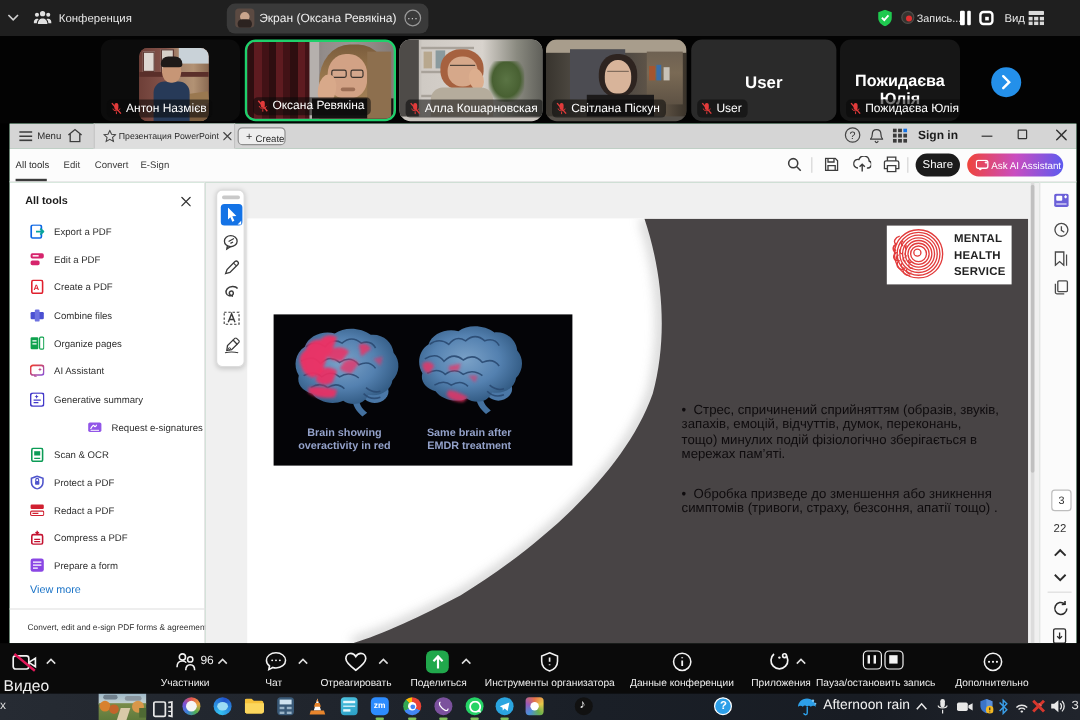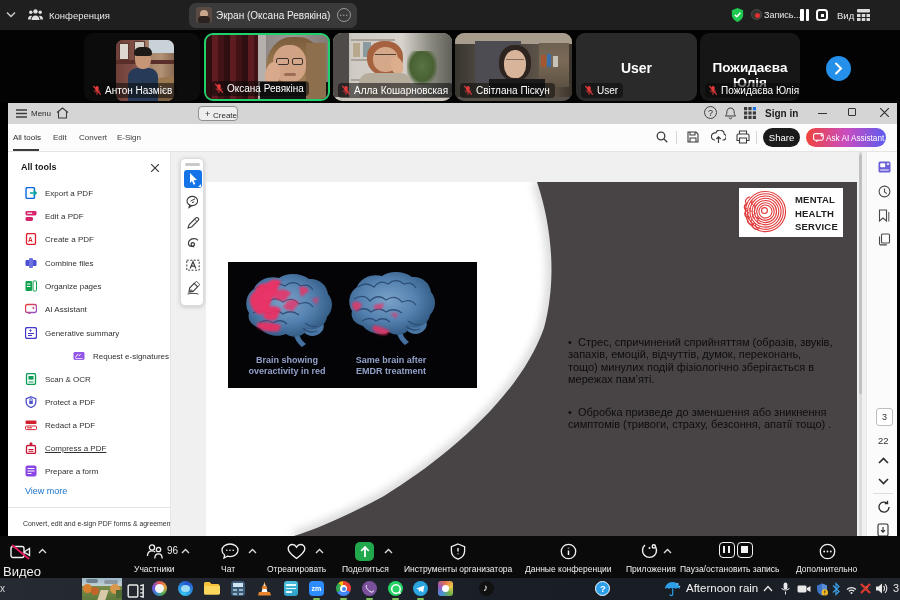--- a/index.html
+++ b/index.html
@@ -190,20 +190,29 @@
 
 <div class="abs" id="win">
   <div class="abs" id="titlebar">
     <svg class="abs" style="left:8px;top:6px" width="11" height="9" viewBox="0 0 11 9" stroke="#3c3c3c" stroke-width="1.3">
         <path d="M0 1 h11 M0 4.5 h11 M0 8 h11"></path>
       </svg>
     <div class="abs" style="left:23px;top:6px;">Menu</div>
     <svg class="abs" style="left:48px;top:4px" width="13" height="12" viewBox="0 0 13 12" fill="none" stroke="#3c3c3c" stroke-width="1.1">
         <path d="M1 5.5 L6.5 1 L12 5.5 M2.5 4.6 V11 h8 V4.6"></path>
       </svg>
+    <div class="abs" style="left:70px;top:0;width:118px;height:21px;background:#dedede;border-left:1px solid #c2c2c2;border-right:1px solid #c2c2c2;">
+      <svg class="abs" style="left:7px;top:5px" width="11" height="11" viewBox="0 0 12 12" fill="none" stroke="#4a4a4a" stroke-width="1">
+          <path d="M6 .8 L7.6 4.2 L11.3 4.6 L8.5 7.1 L9.3 10.8 L6 8.9 L2.7 10.8 L3.5 7.1 L0.7 4.6 L4.4 4.2 Z"></path>
+        </svg>
+      <div class="abs" style="left:20px;top:6px;white-space:nowrap;font-size:7.3px;">Презентация PowerPoint</div>
+      <svg class="abs" style="left:107px;top:7px" width="7" height="7" viewBox="0 0 7 7" stroke="#444" stroke-width="1.1">
+          <path d="M0 0 L7 7 M7 0 L0 7"></path>
+        </svg>
+    </div>
     <div class="abs" style="left:190px;top:3px;width:40px;height:15px;border:1px solid #8f8f8f;border-radius:4px;background:#eee;">
       <span style="position:absolute;left:6px;top:2px;font-size:9px;color:#333;">+</span>
       <span style="position:absolute;left:14px;top:4px;">Create</span>
     </div>
     <div class="abs" style="left:696px;top:3px;width:13px;height:13px;border:1px solid #444;border-radius:50%;text-align:center;font-size:9px;line-height:12px;color:#333;">?</div>
     <svg class="abs" style="left:717px;top:4px" width="11" height="13" viewBox="0 0 11 13" fill="none" stroke="#3c3c3c" stroke-width="1">
         <path d="M5.5 1 c-2.4 0-3.6 1.8-3.6 3.8 0 2.6-.9 3.6-1.5 4.2 h10.2 c-.6-.6-1.5-1.6-1.5-4.2 0-2-1.2-3.8-3.6-3.8 Z M4.2 10.4 c.2.9.6 1.4 1.3 1.4 s1.1-.5 1.3-1.4"></path>
       </svg>
     <svg class="abs" style="left:736px;top:4px" width="12" height="12" viewBox="0 0 12 12" fill="#3c3c3c">
         <rect x="0" y="0" width="3.2" height="3.2"></rect>
@@ -313,21 +322,21 @@
     <div class="sitem" style="top:240px;"><svg width="12" height="12" viewBox="0 0 12 12">
           <path d="M6 .8 L10.8 2.6 V6 c0 3-2.2 4.6-4.8 5.6 C3.4 10.6 1.2 9 1.2 6 V2.6 Z" fill="none" stroke="#4f55cc" stroke-width="1.3"></path>
           <rect x="4.2" y="4.8" width="3.6" height="3.2" rx=".6" fill="#4f55cc"></rect>
           <path d="M4.8 4.8 v-1 a1.2 1.2 0 0 1 2.4 0 v1" stroke="#4f55cc" fill="none"></path>
         </svg>Protect a PDF</div>
     <div class="sitem" style="top:263px;"><svg width="12" height="12" viewBox="0 0 12 12">
           <rect x="0.5" y="1.5" width="11" height="3.6" rx="1" fill="#d02030"></rect>
           <rect x="0.5" y="7" width="11" height="3.6" rx="1" fill="none" stroke="#d02030" stroke-width="1"></rect>
           <path d="M2 8.8 h5" stroke="#d02030"></path>
         </svg>Redact a PDF</div>
-    <div class="sitem" style="top:286px;text-decoration:underline;"><svg width="12" height="12" viewBox="0 0 12 12">
+    <div class="sitem" style="top:286px;"><svg width="12" height="12" viewBox="0 0 12 12">
           <rect x="1.5" y="3.5" width="9" height="8" rx="1.3" fill="none" stroke="#c41230" stroke-width="1.3"></rect>
           <path d="M6 0 v2.8 M4.6 1.4 L6 2.9 L7.4 1.4" stroke="#c41230" fill="none" stroke-width="1.1"></path>
           <path d="M3.5 7.5 h5 M3.5 9.3 h5" stroke="#c41230"></path>
         </svg>Compress a PDF</div>
     <div class="sitem" style="top:309px;"><svg width="12" height="12" viewBox="0 0 12 12">
           <rect x="0.5" y="0.5" width="11" height="11" rx="2" fill="#8a46e4"></rect>
           <path d="M2.5 3.5 h7 M2.5 6 h7 M2.5 8.5 h4" stroke="#fff" stroke-width="1"></path>
         </svg>Prepare a form</div>
     <div class="abs" style="left:17px;top:334px;font-size:9px;color:#1a73c7;">View more</div>
     <div class="abs" style="left:0px;top:355px;width:163px;height:1px;background:#e3e3e3;"></div>

